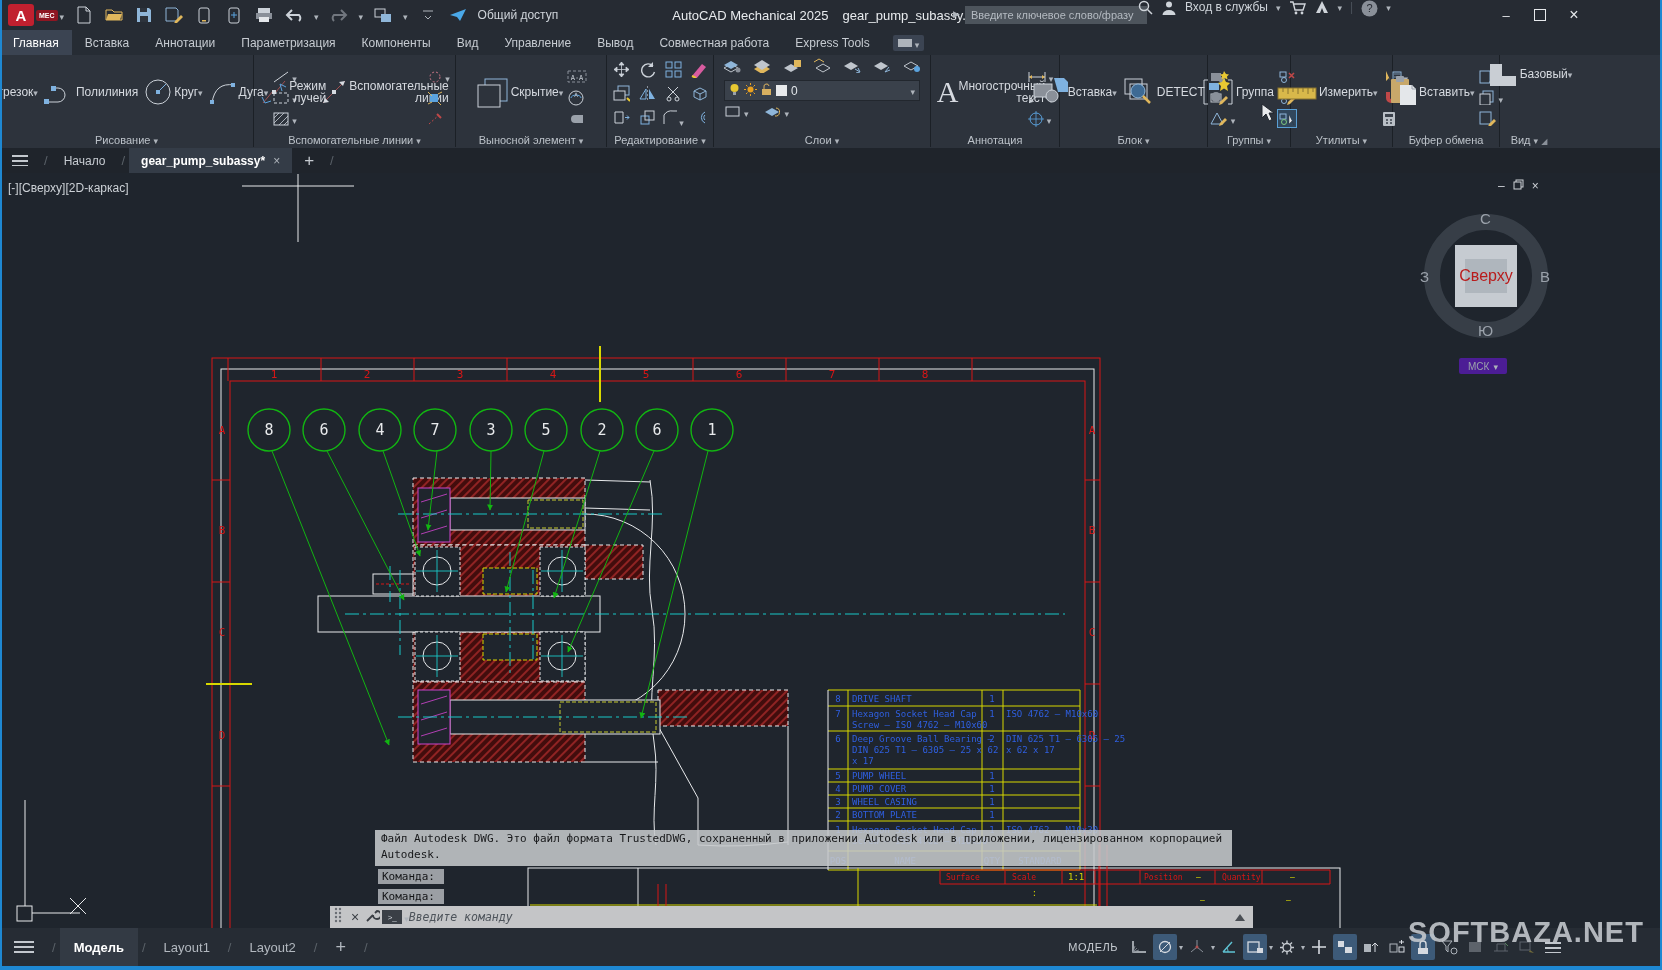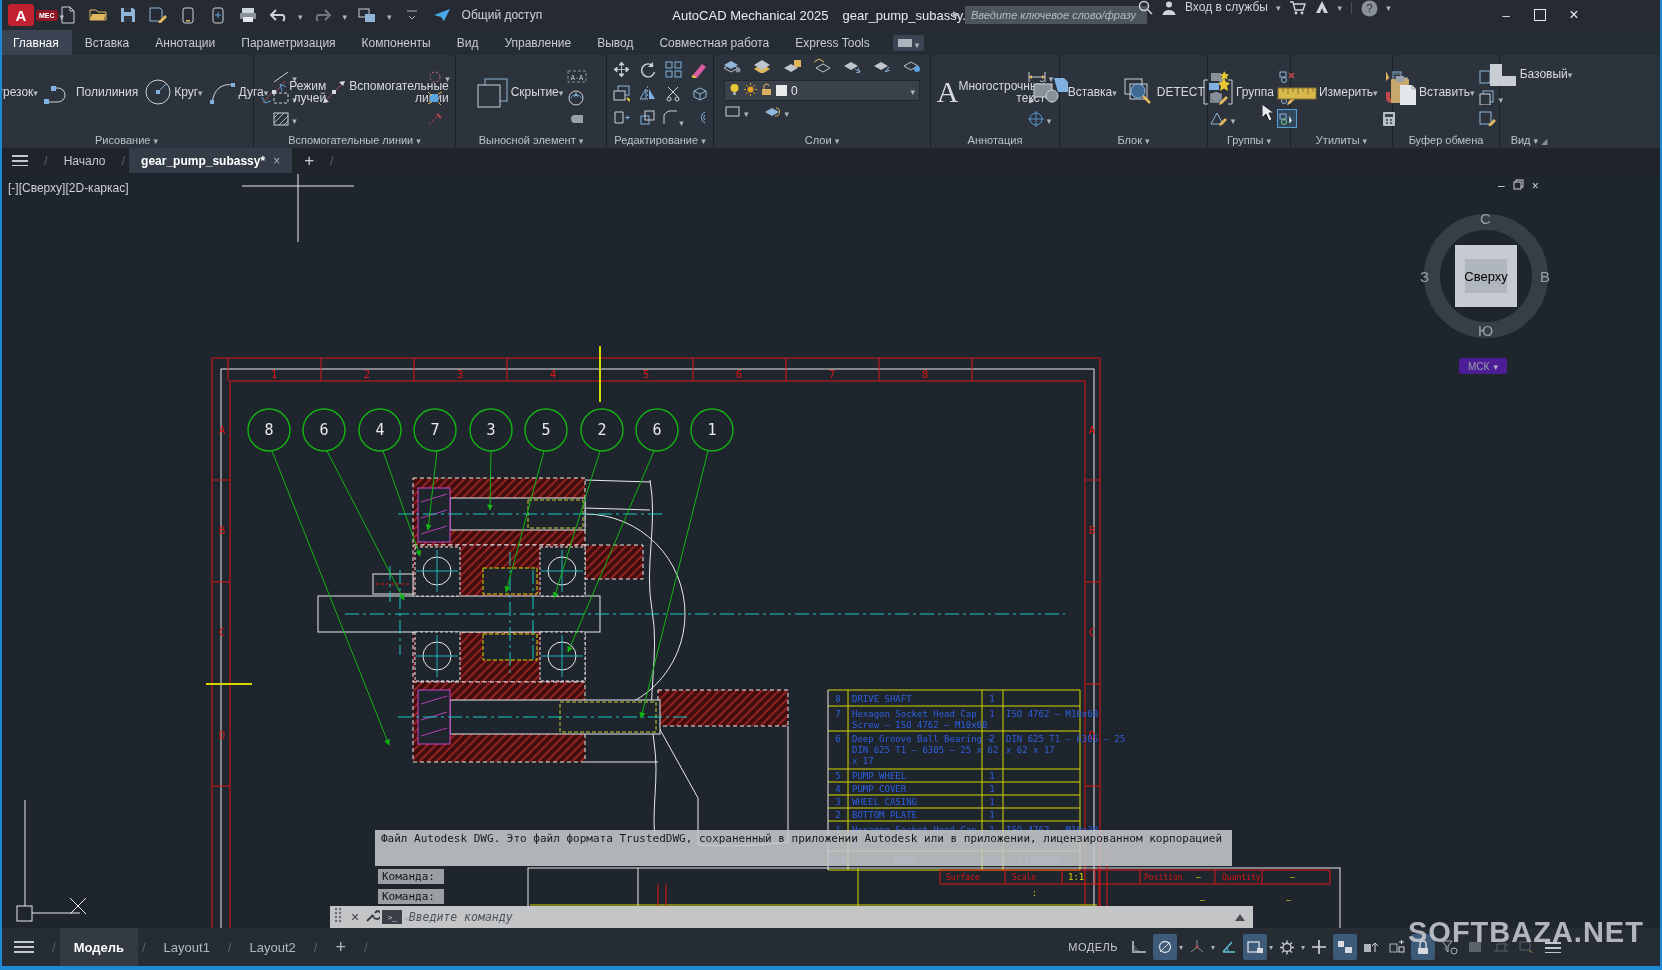--- a/index.html
+++ b/index.html
@@ -8,25 +8,25 @@
   .a{position:absolute}
   .edge{position:absolute;top:0;bottom:0;width:2px;background:#1e88d2;z-index:40}
 
   
   #titlebar{left:0;top:0;width:1662px;height:30px;background:#262b33;z-index:30}
   .logo{left:8px;top:3px;width:64px;height:24px;display:flex;align-items:center;gap:2px}
   .logoA{width:26px;height:22px;background:#c1202f;border-radius:3px;color:#fff;font-weight:bold;
          font-size:15px;display:flex;align-items:center;justify-content:center}
   .logoM{background:#8f1622;border-radius:2px;color:#fff;font-size:7px;font-weight:bold;padding:2px 3px}
   .dd::after{content:"▾";font-size:9px;color:#aeb4bb}
-  .qat{display:flex;align-items:center;gap:10px;left:58px;top:4px;height:22px}
+  .qat{display:flex;align-items:center;gap:10px;left:74px;top:4px;height:22px}
   .qi{width:20px;height:20px;display:flex;align-items:center;justify-content:center}
   .titlecap{left:0;right:0;top:0;height:30px;display:flex;align-items:center;justify-content:center;
             gap:14px;font-size:13px;color:#e8ebee;pointer-events:none}
-  .srch{left:965px;top:6px;width:170px;height:18px;background:#4d545c;color:#b4bac1;font-style:italic;
+  .srch{left:965px;top:6px;width:170px;height:18px;background:#4d545c;color:#b4bac1;
         font-size:11px;line-height:18px;padding:0 6px;overflow:hidden;white-space:nowrap}
   .tbr{left:1138px;top:0;height:30px;display:flex;align-items:flex-start;gap:8px;font-size:12px;color:#cfd4da}
   .winbtn{width:34px;height:28px;display:flex;align-items:center;justify-content:center;color:#e6e9ec;font-size:13px}
   .maxsq{width:10px;height:10px;border:1px solid #e6e9ec}
 
   
   #menubar{left:0;top:30px;width:1662px;height:25px;background:#262c34;display:flex;align-items:stretch;z-index:29}
   .mtab{padding:0 13px;display:flex;align-items:center;font-size:12px;color:#c6cbd1;white-space:nowrap}
   .mtab.act{background:#3b4452;color:#fff}
   .mbtn{margin-left:10px;align-self:center;display:flex;align-items:center;gap:3px;background:#3b4452;
@@ -61,21 +61,21 @@
   #vplabel{left:8px;top:181px;font-size:12px;color:#ccd1d6;z-index:3}
   #vpctl{left:1498px;top:179px;display:flex;gap:8px;color:#cfd3d8;font-size:12px;z-index:3;align-items:center}
 
   
   #vcube{left:1424px;top:214px;width:124px;height:124px;z-index:3}
   .ring{position:absolute;left:0;top:0;width:92px;height:92px;border:16px solid #3a414a;border-radius:50%;opacity:.9}
   .vlab{position:absolute;color:#9aa1aa;font-size:15px;z-index:2}
   .vface{position:absolute;left:31px;top:31px;width:62px;height:62px;background:#c6cbd1;display:flex;
          align-items:center;justify-content:center;z-index:2}
   .vinner{position:absolute;left:10px;top:14px;width:42px;height:34px;background:#afb6bd}
-  .vtext{position:relative;color:#000000;font-size:13px}
+  .vtext{position:relative;color:#b91c1c;font-size:16px}
   #wcs{left:1459px;top:358px;width:48px;height:16px;background:#4c1d95;border-radius:2px;display:flex;
        align-items:center;justify-content:center;gap:4px;font-size:10px;color:#9ba2ab;z-index:3}
 
   
   .mono{font-family:"DejaVu Sans Mono",monospace}
   #tooltip{left:375px;top:830px;width:845px;height:34px;background:rgba(197,200,203,.88);color:#17181a;
            font-size:11px;line-height:16px;padding:1px 6px;z-index:6}
   .prompt{left:378px;width:58px;background:#9b9fa4;color:#141517;font-size:11px;padding:1px 4px;z-index:6}
   #cmdbar{left:330px;top:906px;width:923px;height:22px;background:#c4c5c7;display:flex;align-items:center;z-index:7}
   .termchip{width:20px;height:14px;background:#3a3f46;color:#d0d5da;font-size:8px;display:flex;align-items:center;
@@ -1065,20 +1065,21 @@
     <div class="vtext">Сверху</div>
   </div>
 </div>
 <div id="wcs" class="a">
   <span>МСК</span>
     <span class="dd"></span>
 </div>
 
 <div id="tooltip" class="a mono">
   <div>Файл Autodesk DWG. Это файл формата TrustedDWG, сохраненный в приложении Autodesk или в приложении, лицензированном корпорацией</div>
+  <div>Autodesk.</div>
 </div>
 <div class="a prompt mono" style="top:869px">Команда:</div>
 <div class="a prompt mono" style="top:889px">Команда:</div>
 <div id="cmdbar" class="a">
   <span style="margin:0 4px"><svg width="8" height="16">
         <g fill="#6a6e74">
           <circle cx="2" cy="2" r="1.2"></circle>
           <circle cx="6" cy="2" r="1.2"></circle>
           <circle cx="2" cy="6" r="1.2"></circle>
           <circle cx="6" cy="6" r="1.2"></circle>

